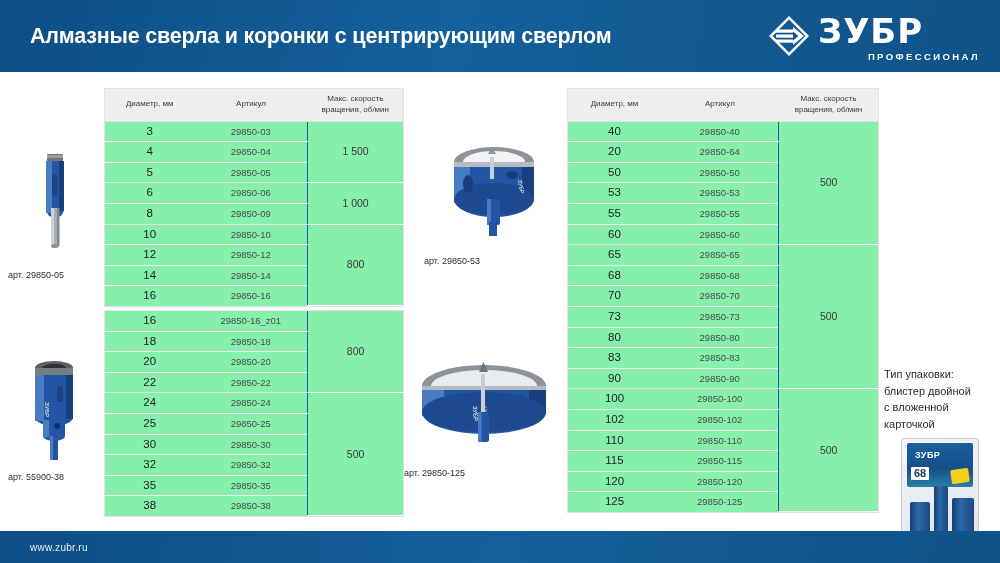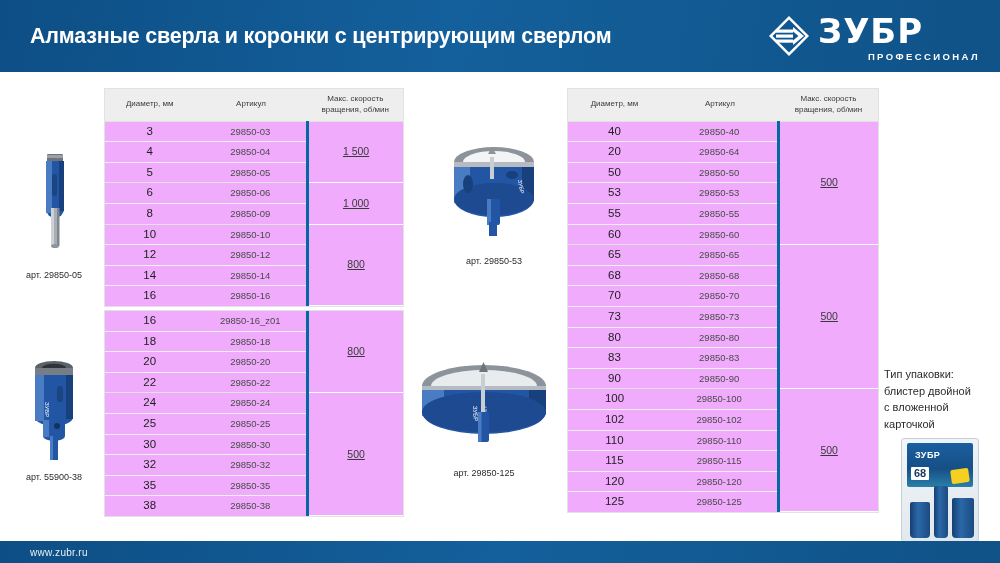--- a/index.html
+++ b/index.html
@@ -53,37 +53,37 @@
     color: #ffffff;
     font-size: 9.5px;
     font-weight: bold;
     letter-spacing: 2.4px;
     padding-left: 32px;
   }
 
   
   .footer {
     position: absolute; left: 0; bottom: 0;
-    width: 1000px; height: 22px;
+    width: 1000px; height: 32px;
     background: #11568f;
     background-image: linear-gradient(100deg, #0d4e85 0%, #14609c 50%, #0f5287 100%);
   }
   .footer-url {
     position: absolute; left: 30px; top: 50%;
     transform: translateY(-50%);
     color: #e8eef5;
     font-size: 10px;
     letter-spacing: 0.3px;
   }
 
   
   .tbl {
     position: absolute;
     border: 1px solid #e2e2e2;
-    background: #f0abfc;
+    background: #86efac;
   }
   .tbl table { width: 100%; border-collapse: collapse; }
   .tbl th {
     background: #eeeeee;
     color: #3a3a3a;
     font-size: 8px;
     font-weight: normal;
     padding: 5px 2px;
     line-height: 1.35;
     border-bottom: 1px solid #e2e2e2;
@@ -97,33 +97,32 @@
     vertical-align: middle;
     border-bottom: 1px solid #f0f0f0;
     padding: 0;
     height: 19.6px;
     line-height: 19.6px;
   }
   .tbl td.c-dia { font-size: 11.5px; color: #1d1d1d; width: 30%; }
   .tbl td.c-art { font-size: 9.5px; color: #4a4a4a; width: 38%; }
   .tbl td.c-spd {
     font-size: 10.5px; color: #3a3a3a; width: 32%;
-    border-left: 3px solid #0369a1;
+    border-left: 1px solid #0369a1;
     border-bottom: 1px solid #ffffff;
-    text-decoration: underline;
   }
   .tbl tr.grp-end td { border-bottom: 1px solid #e2e2e2; }
   .tbl tr:last-child td { border-bottom: none; }
 
   #tbl-left-1  { left: 104px; top: 88px;  width: 300px; }
   #tbl-left-2  { left: 104px; top: 310px; width: 300px; }
   #tbl-right   { left: 567px; top: 88px;  width: 312px; }
 
   
-  .fig { position: absolute; text-align: center; }
+  .fig { position: absolute; }
   .fig-cap {
     font-size: 9px; color: #2b2b2b; margin-top: 4px;
     white-space: nowrap;
   }
   #fig-drill-05   { left: 8px;  top: 148px; width: 92px; }
   #fig-drill-38   { left: 8px;  top: 356px; width: 92px; }
   #fig-core-53    { left: 424px; top: 132px; width: 140px; }
   #fig-core-125   { left: 404px; top: 356px; width: 160px; }
 
   

